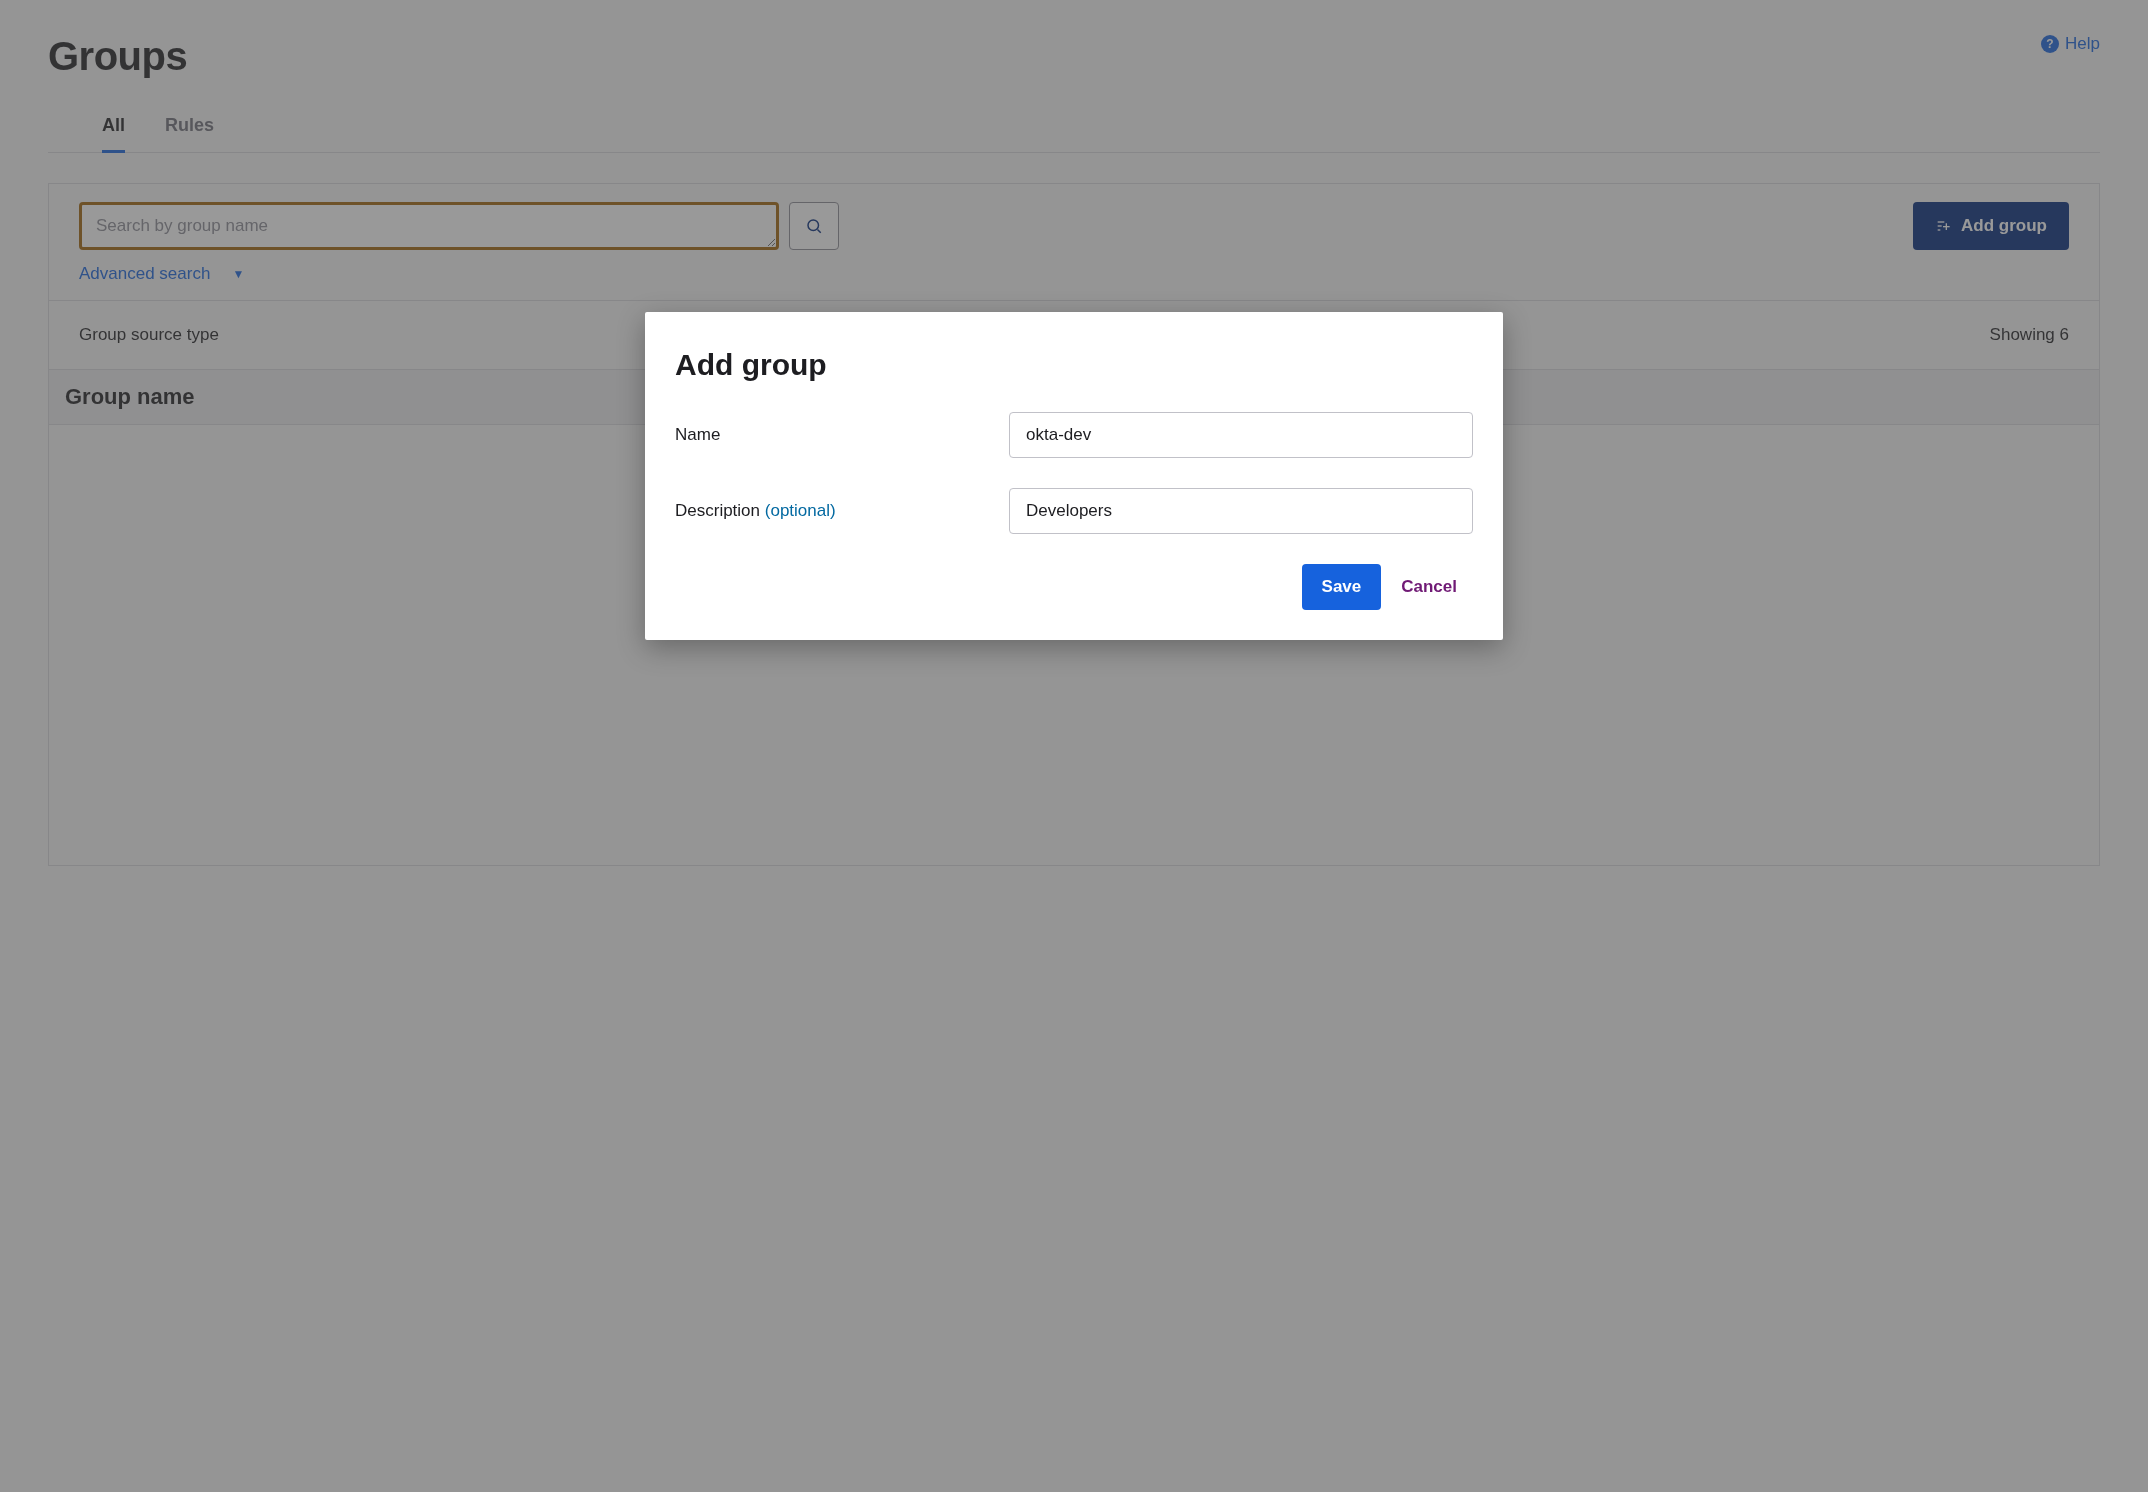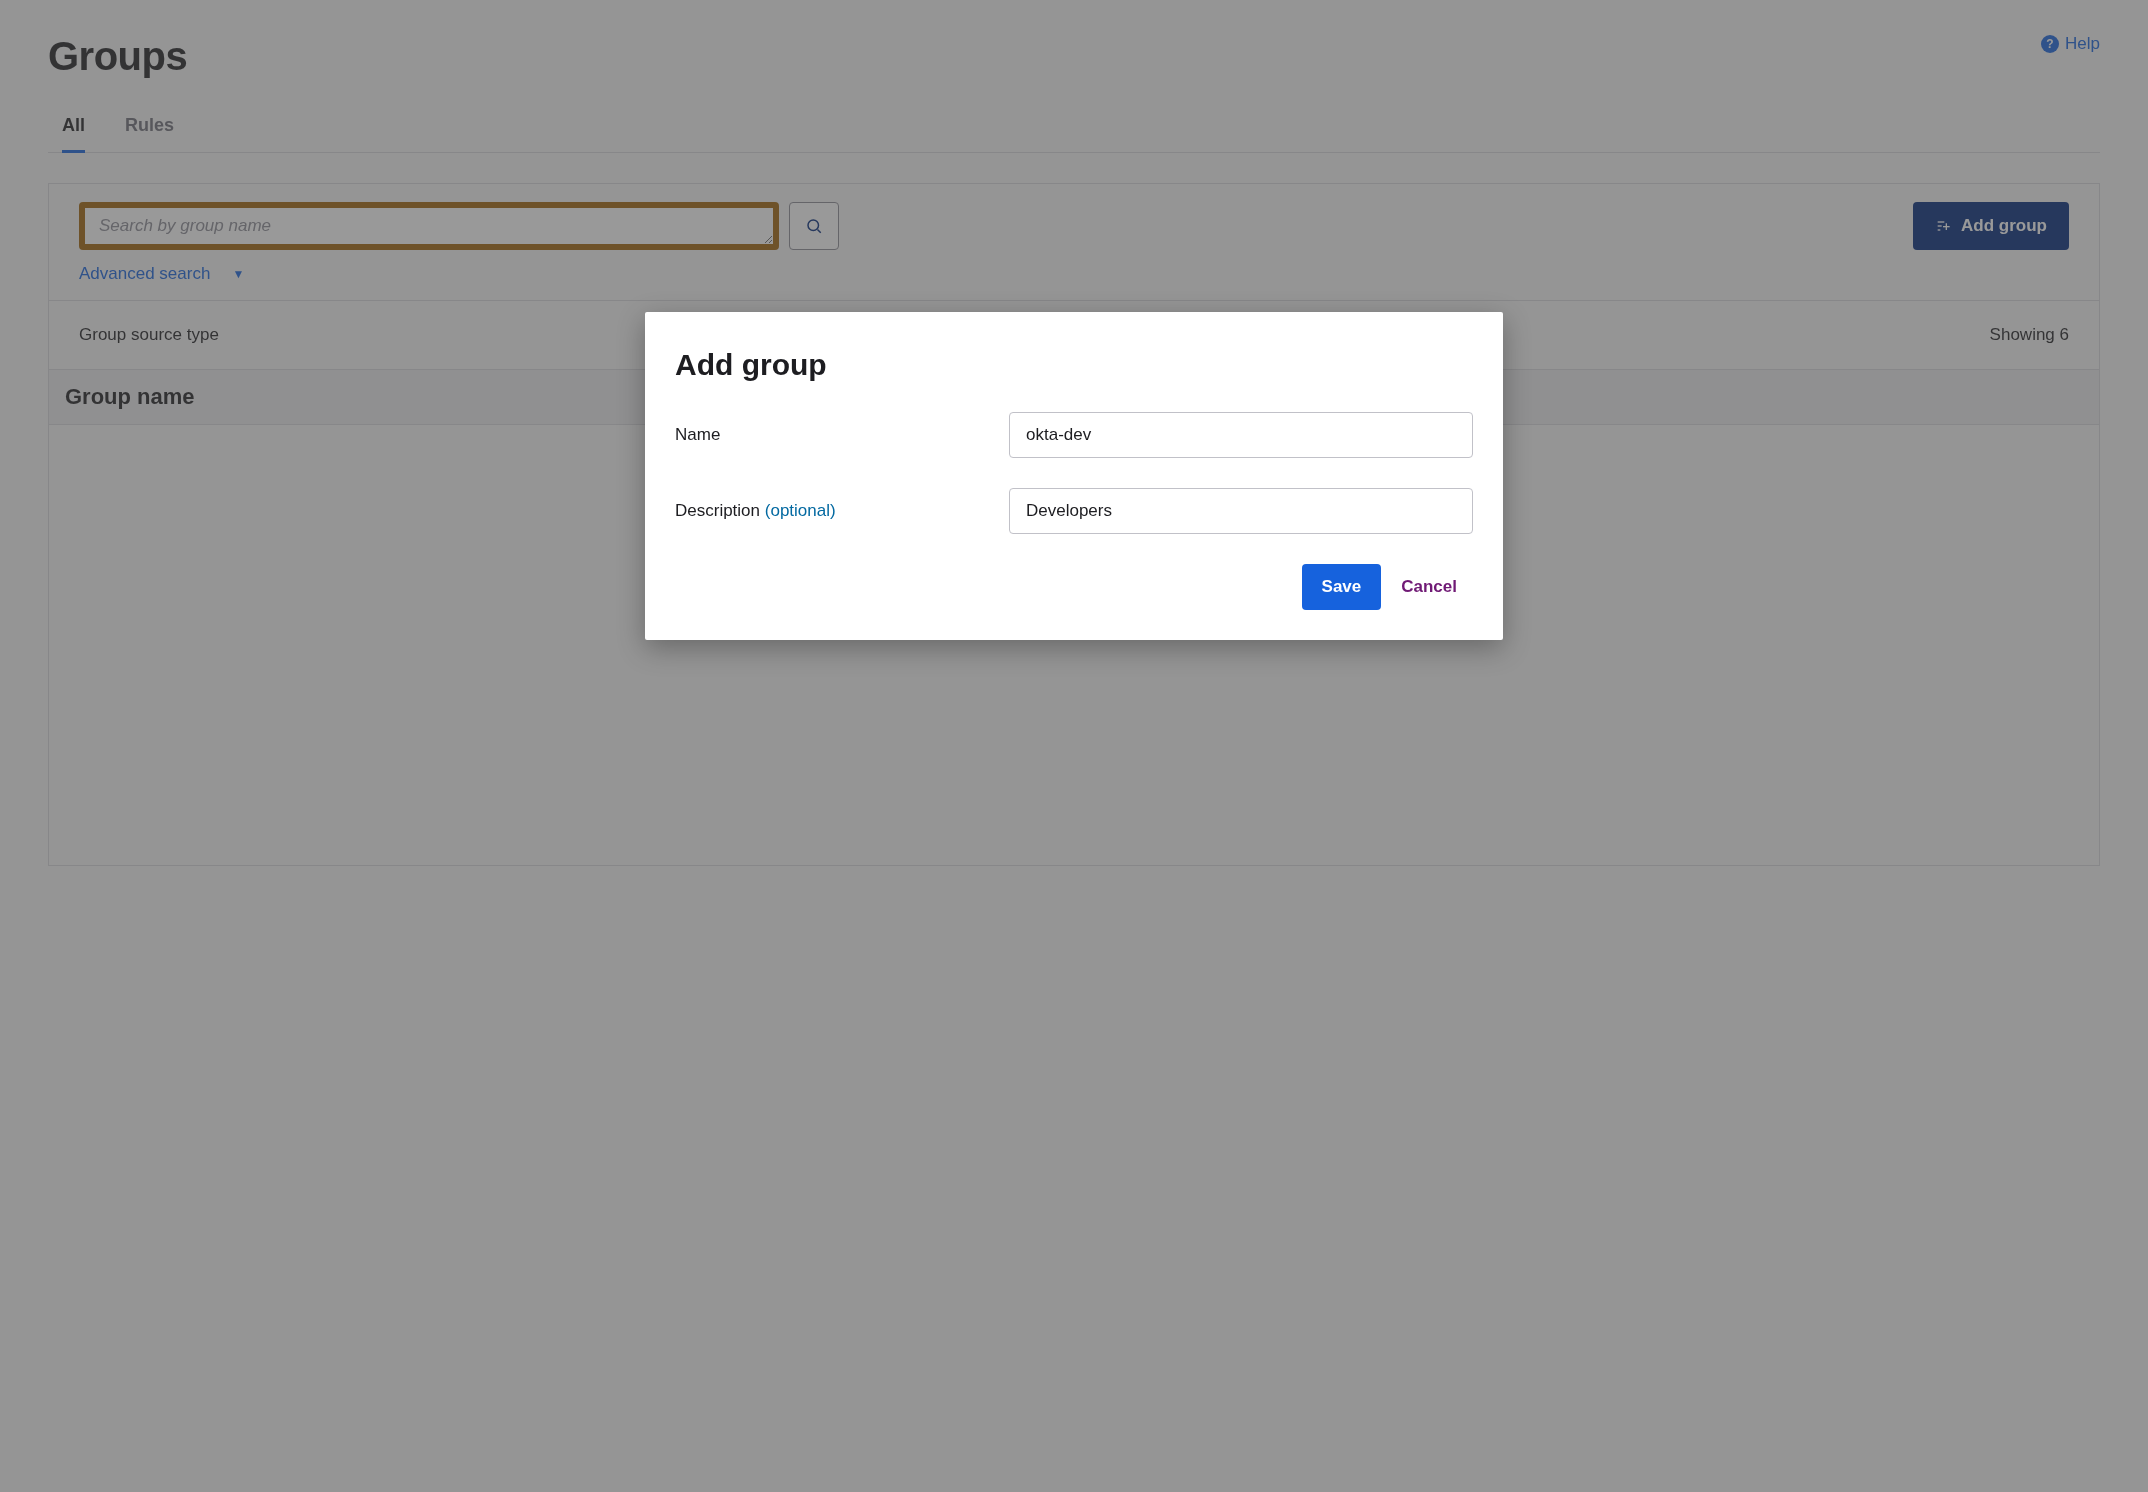--- a/index.html
+++ b/index.html
@@ -60,52 +60,52 @@
     font-weight: 600;
     color: #6e6e78;
     padding: 8px 0 14px 0;
     cursor: pointer;
     border-bottom: 3px solid transparent;
     margin-bottom: -1px;
   }
   .tab.active {
     color: #1d1d21;
     border-bottom: 3px solid #1662dd;
+    margin-left: 40px;
   }
   .panel {
     border: 1px solid #d7d7dc;
     background: #f5f5f5;
     margin-top: 30px;
   }
   .search-row {
     padding: 18px 30px 10px 30px;
     display: flex;
     align-items: flex-start;
     justify-content: space-between;
   }
   .search-left {
     display: flex;
     align-items: flex-start;
     gap: 10px;
   }
   .search-box {
     width: 700px;
     height: 48px;
-    border: 6px solid #a16207;
+    border: 3px solid #a16207;
     border-radius: 4px;
     background: #fff;
     padding: 0 14px;
     font-size: 17px;
     color: #6e6e78;
     position: relative;
     display: flex;
     align-items: center;
     resize: both;
     overflow: hidden;
-    font-style: italic;
   }
   .search-box::after {
     content: '';
     position: absolute;
     right: 2px;
     bottom: 2px;
     width: 0; height: 0;
   }
   .search-btn {
     width: 50px;

